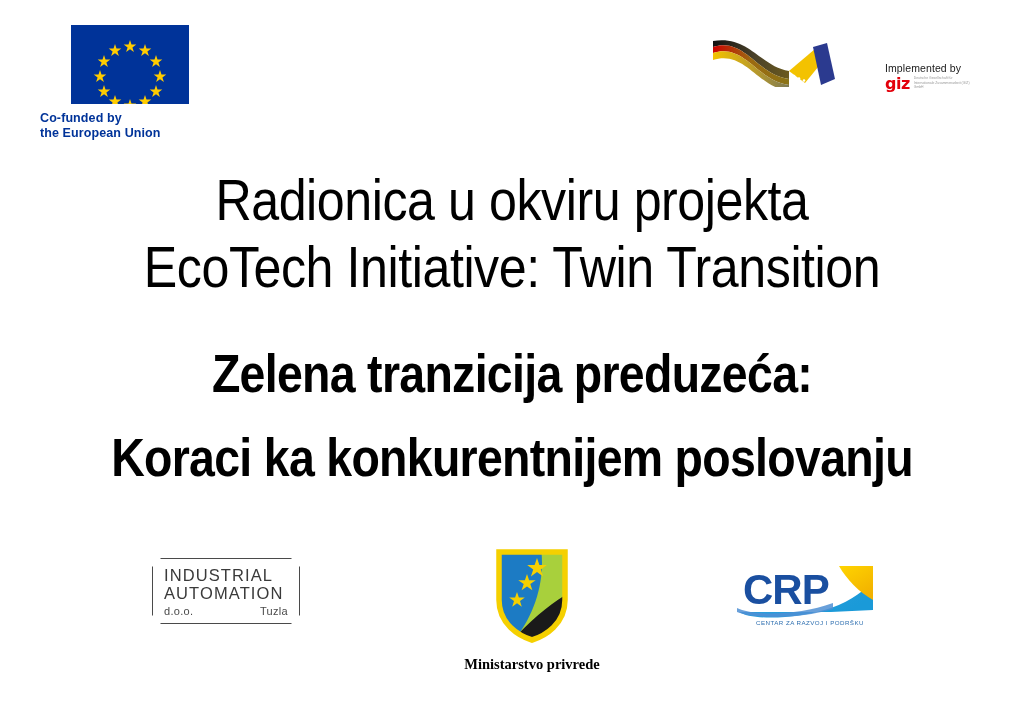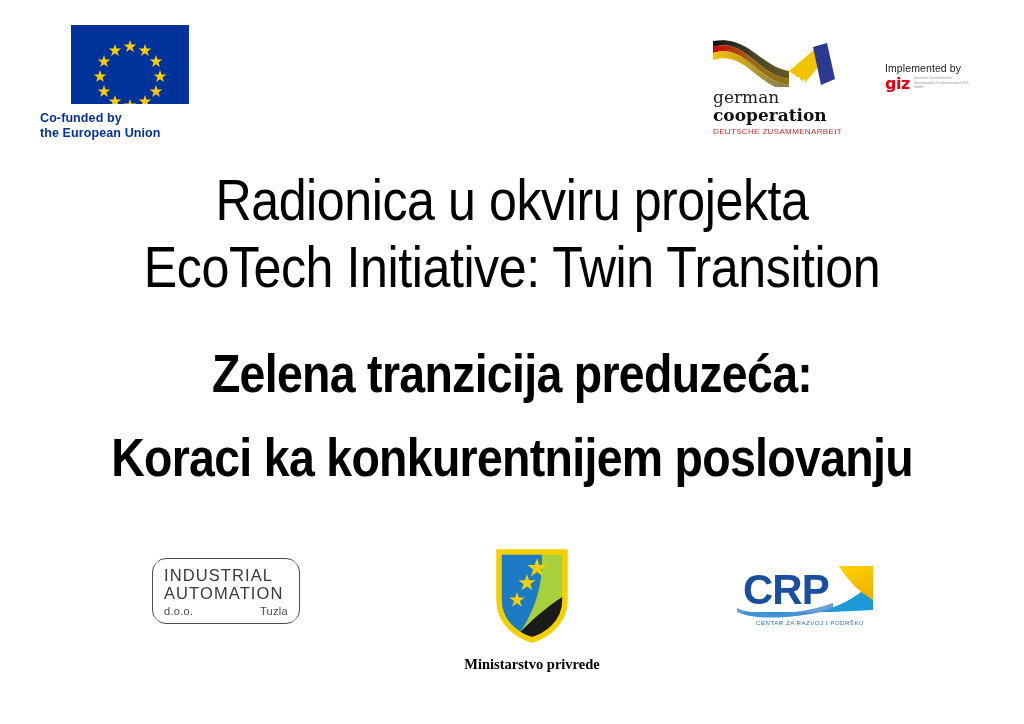--- a/index.html
+++ b/index.html
@@ -160,21 +160,21 @@
 
   
   .ia-logo {
     position: absolute;
     left: 152px;
     top: 18px;
     width: 148px;
     height: 66px;
     border: 1.4px solid #4a4a4a;
     box-sizing: border-box;
-    border-radius: 14px;
+    border-radius: 3px;
     clip-path: polygon(9px 0, calc(100% - 9px) 0, 100% 9px, 100% calc(100% - 9px), calc(100% - 9px) 100%, 9px 100%, 0 calc(100% - 9px), 0 9px);
     padding: 7px 11px 0 11px;
   }
   .ia-l1 {
     font-size: 16.5px;
     letter-spacing: 1.1px;
     color: #3a3a3a;
     line-height: 18px;
     font-weight: normal;
   }
@@ -288,25 +288,20 @@
         <path d="M108,12 L122,8 L130,44 L116,50 Z" fill="#2b3a8f"></path>
         <g fill="#ffffff">
           <circle cx="89" cy="41" r="1.3"></circle>
             <circle cx="94" cy="43.5" r="1.3"></circle>
           <circle cx="99" cy="45.5" r="1.3"></circle>
             <circle cx="104" cy="47" r="1.3"></circle>
           <circle cx="109" cy="48" r="1.3"></circle>
         </g>
       </svg>
     </div>
-    <div class="gc-text">
-      <div class="gc-german">german</div>
-      <div class="gc-coop">cooperation</div>
-      <div class="gc-sub">DEUTSCHE ZUSAMMENARBEIT</div>
-    </div>
   </div>
 
   <div class="giz-block">
     <div class="giz-impl">Implemented by</div>
     <div class="giz-row">
       <div class="giz-word">giz</div>
       <div class="giz-legal">Deutsche Gesellschaft für Internationale Zusammenarbeit (GIZ) GmbH</div>
     </div>
   </div>
 </div>

